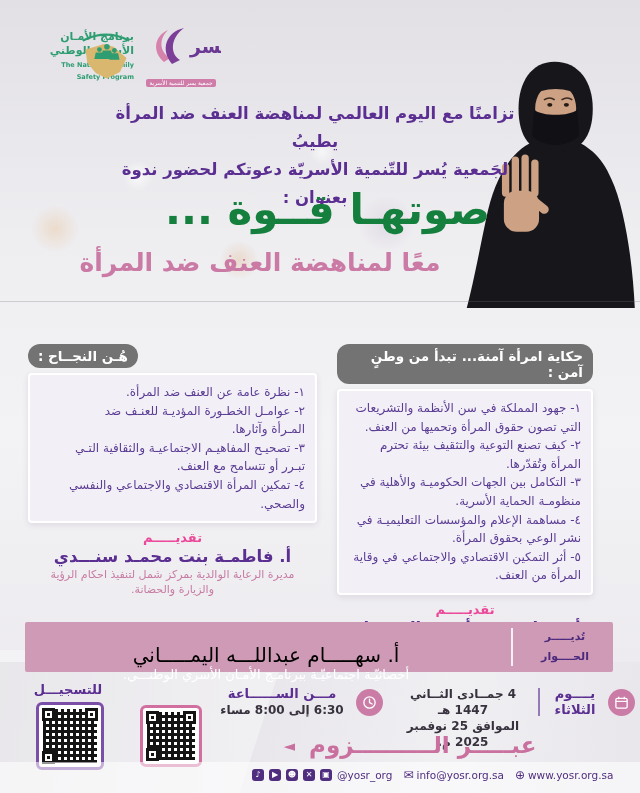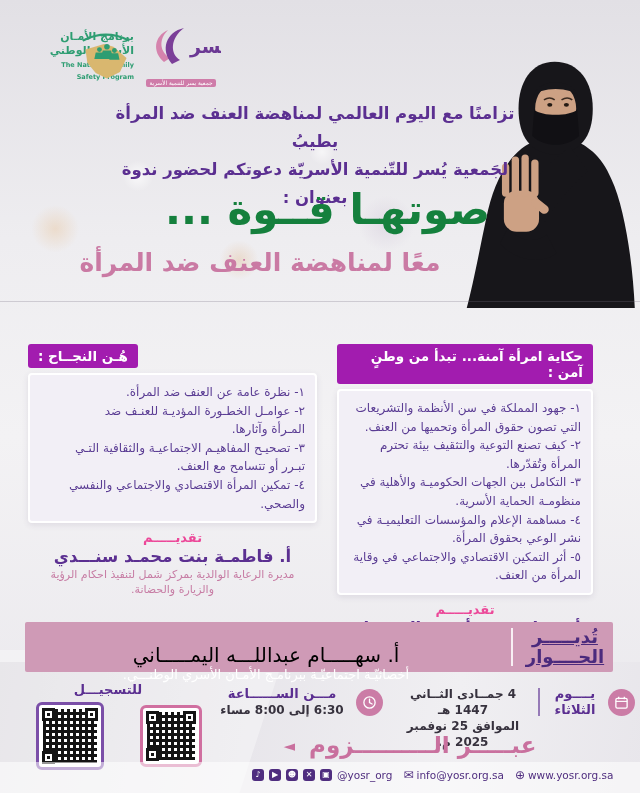--- a/index.html
+++ b/index.html
@@ -39,57 +39,57 @@
          color:#15803d;font-weight:bold;font-size:42px;line-height:56px;}
   .title-sub{position:absolute;left:30px;top:248px;width:460px;text-align:center;direction:rtl;
          color:#ca7aa4;font-weight:bold;font-size:25px;}
   .section-header{position:absolute;left:290px;top:310px;width:340px;text-align:right;direction:rtl;
          color:#5b2f91;font-weight:bold;font-size:16.5px;padding-right:8px;box-sizing:border-box;}
 
   
   .col{position:absolute;direction:rtl;}
   .col-right{left:337px;top:344px;width:256px;}
   .col-left{left:28px;top:344px;width:289px;}
-  .badge{background:#a21caf;color:#fff;font-weight:bold;font-size:13.5px;border-radius:3px;
+  .badge{background:#737373;color:#fff;font-weight:bold;font-size:13.5px;border-radius:12px;
          padding:4px 10px;box-sizing:border-box;}
   .badge-full{display:block;text-align:right;}
   .badge-wrap{text-align:left;}
   .badge-inline{display:inline-block;}
   .card{margin-top:5px;background:#f2eff6;border:2px solid #ffffff;border-radius:4px;
         box-shadow:0 2px 6px rgba(60,40,90,.10);padding:8px 10px;color:#5b3d94;
         font-size:12px;line-height:1.55;text-align:right;}
   .card ul{margin:0;padding:0;list-style:none;}
   .card li{margin:0;}
   .card-right{min-height:148px;}
   .card-left{min-height:116px;padding-left:39px;}
   .presenter{margin-top:7px;text-align:center;}
   .p-label{color:#ec4899;font-weight:bold;font-size:13px;}
   .p-name{color:#5b2f91;font-weight:bold;font-size:16.5px;margin-top:2px;}
   .p-role{color:#c77ca4;font-size:11px;line-height:1.35;margin:2px auto 0;width:86%;}
 
   
   .moderator{position:absolute;left:25px;top:622px;width:588px;height:50px;background:#cf9ab6;
         border-radius:2px;display:flex;flex-direction:row-reverse;align-items:center;direction:ltr;}
-  .mod-label{width:96px;text-align:center;color:#4b2a7d;font-weight:bold;font-size:18px;line-height:20px;text-decoration:underline;}
+  .mod-label{width:96px;text-align:center;color:#4b2a7d;font-weight:bold;font-size:11px;line-height:20px;}
   .mod-sep{width:2px;height:38px;background:rgba(255,255,255,.85);margin:0 4px;}
   .mod-main{flex:1;text-align:center;direction:rtl;}
   .mod-name{color:#000000;font-weight:normal;font-size:20px;line-height:24px;margin-top:32px;}
   .mod-role{color:#ffffff;font-size:13px;line-height:16px;}
 
   
   .icon-circle{position:absolute;width:27px;height:27px;border-radius:50%;background:#cb7ca6;
        display:flex;align-items:center;justify-content:center;}
   .sched-text{position:absolute;text-align:center;direction:rtl;line-height:16px;}
   .lbl{color:#5b2f91;font-weight:bold;font-size:13px;}
   .val{color:#37323e;font-weight:bold;font-size:12px;}
   .vsep{position:absolute;width:1.5px;height:28px;background:rgba(91,47,145,.6);}
 
   
   .reg-label{position:absolute;left:30px;top:682px;width:76px;text-align:center;direction:rtl;
-       color:#5b2f91;font-weight:bold;font-size:13px;margin-left:40px;}
+       color:#5b2f91;font-weight:bold;font-size:13px;}
   .qr{position:absolute;background:#fff;border-radius:6px;overflow:hidden;}
   .qr-purple{left:36px;top:702px;width:62px;height:62px;border:3px solid #7b4fa8;}
   .qr-pink{left:140px;top:705px;width:56px;height:56px;border:3px solid #d06fa0;}
   .qr-inner{position:absolute;inset:4px;
      background-image:repeating-linear-gradient(0deg,#141414 0 3px,transparent 3px 6px),
                       repeating-linear-gradient(90deg,#141414 0 3px,#ffffff 3px 6px);}
   .qr .f{position:absolute;width:13px;height:13px;border:3px solid #141414;background:#fff;box-sizing:border-box;}
   .qr .f::after{content:"";position:absolute;inset:2px;background:#141414;}
   .f.tl{left:3px;top:3px;} .f.tr{right:3px;top:3px;} .f.bl{left:3px;bottom:3px;}
 

